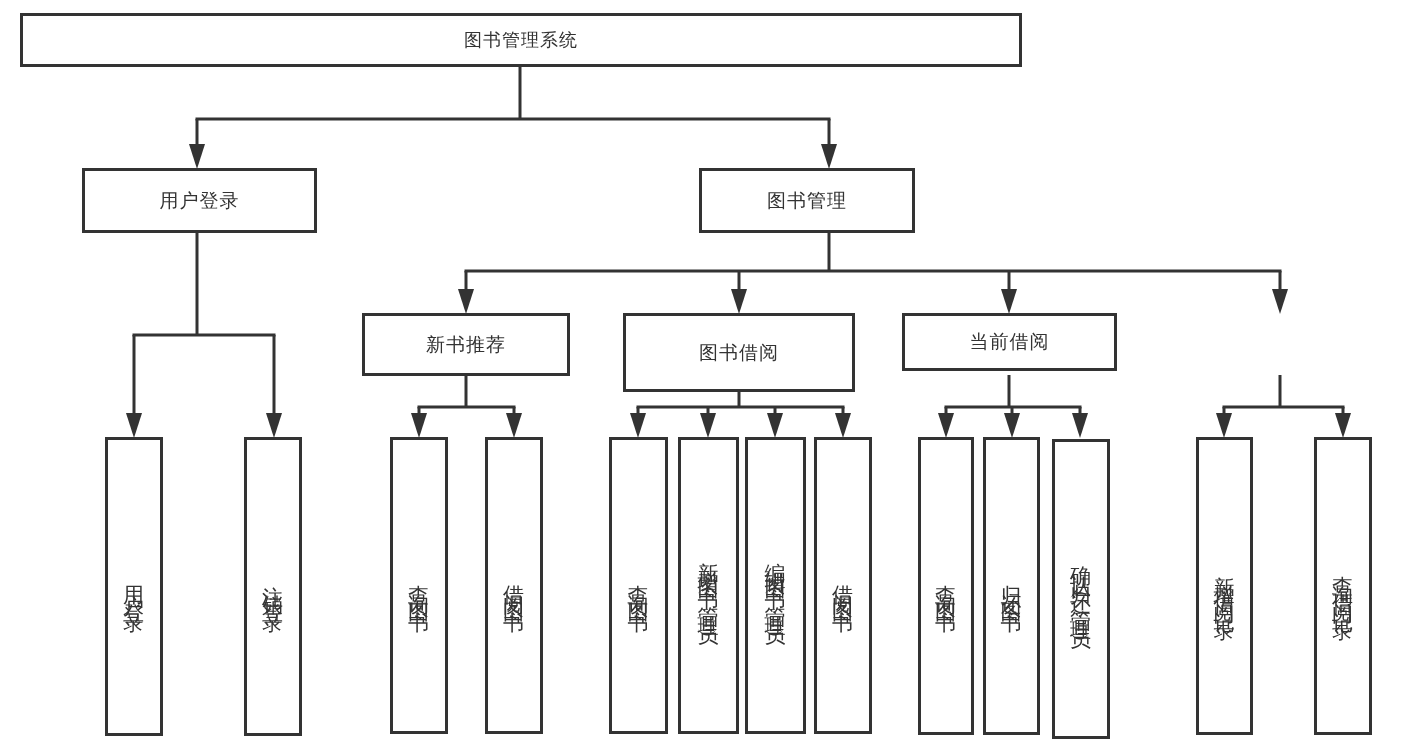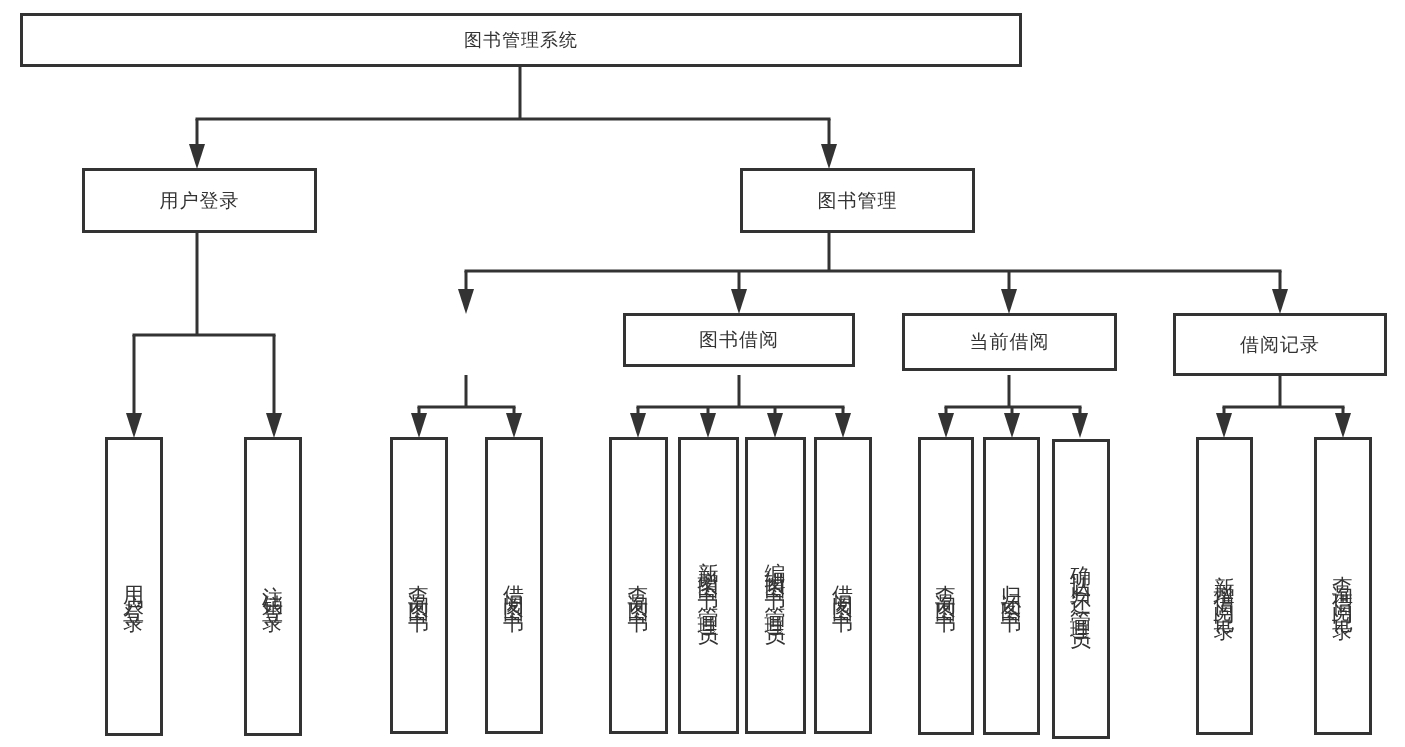--- a/index.html
+++ b/index.html
@@ -120,32 +120,32 @@
     </g>
   </svg>
 
   <div class="node hnode root" style="left:20px;top:13px;width:1002px;height:54px;">
     <span>图书管理系统</span>
   </div>
 
   <div class="node hnode" style="left:82px;top:168px;width:235px;height:65px;">
     <span>用户登录</span>
   </div>
-  <div class="node hnode" style="left:740px;top:168px;width:235px;height:65px;">
+  <div class="node hnode" style="left:699px;top:168px;width:216px;height:65px;">
     <span>图书管理</span>
   </div>
 
-  <div class="node hnode" style="left:623px;top:313px;width:232px;height:54px;">
+  <div class="node hnode" style="left:362px;top:313px;width:208px;height:63px;">
+    <span>新书推荐</span>
+  </div>
+  <div class="node hnode" style="left:623px;top:313px;width:232px;height:79px;">
     <span>图书借阅</span>
   </div>
   <div class="node hnode" style="left:902px;top:313px;width:215px;height:58px;">
     <span>当前借阅</span>
-  </div>
-  <div class="node hnode" style="left:1173px;top:313px;width:214px;height:63px;">
-    <span>借阅记录</span>
   </div>
 
   <div class="node leaf" style="left:105px;top:437px;width:58px;height:299px;">
     <span>用户登录</span>
   </div>
   <div class="node leaf" style="left:244px;top:437px;width:58px;height:299px;">
     <span>注销登录</span>
   </div>
 
   <div class="node leaf" style="left:390px;top:437px;width:58px;height:297px;">

